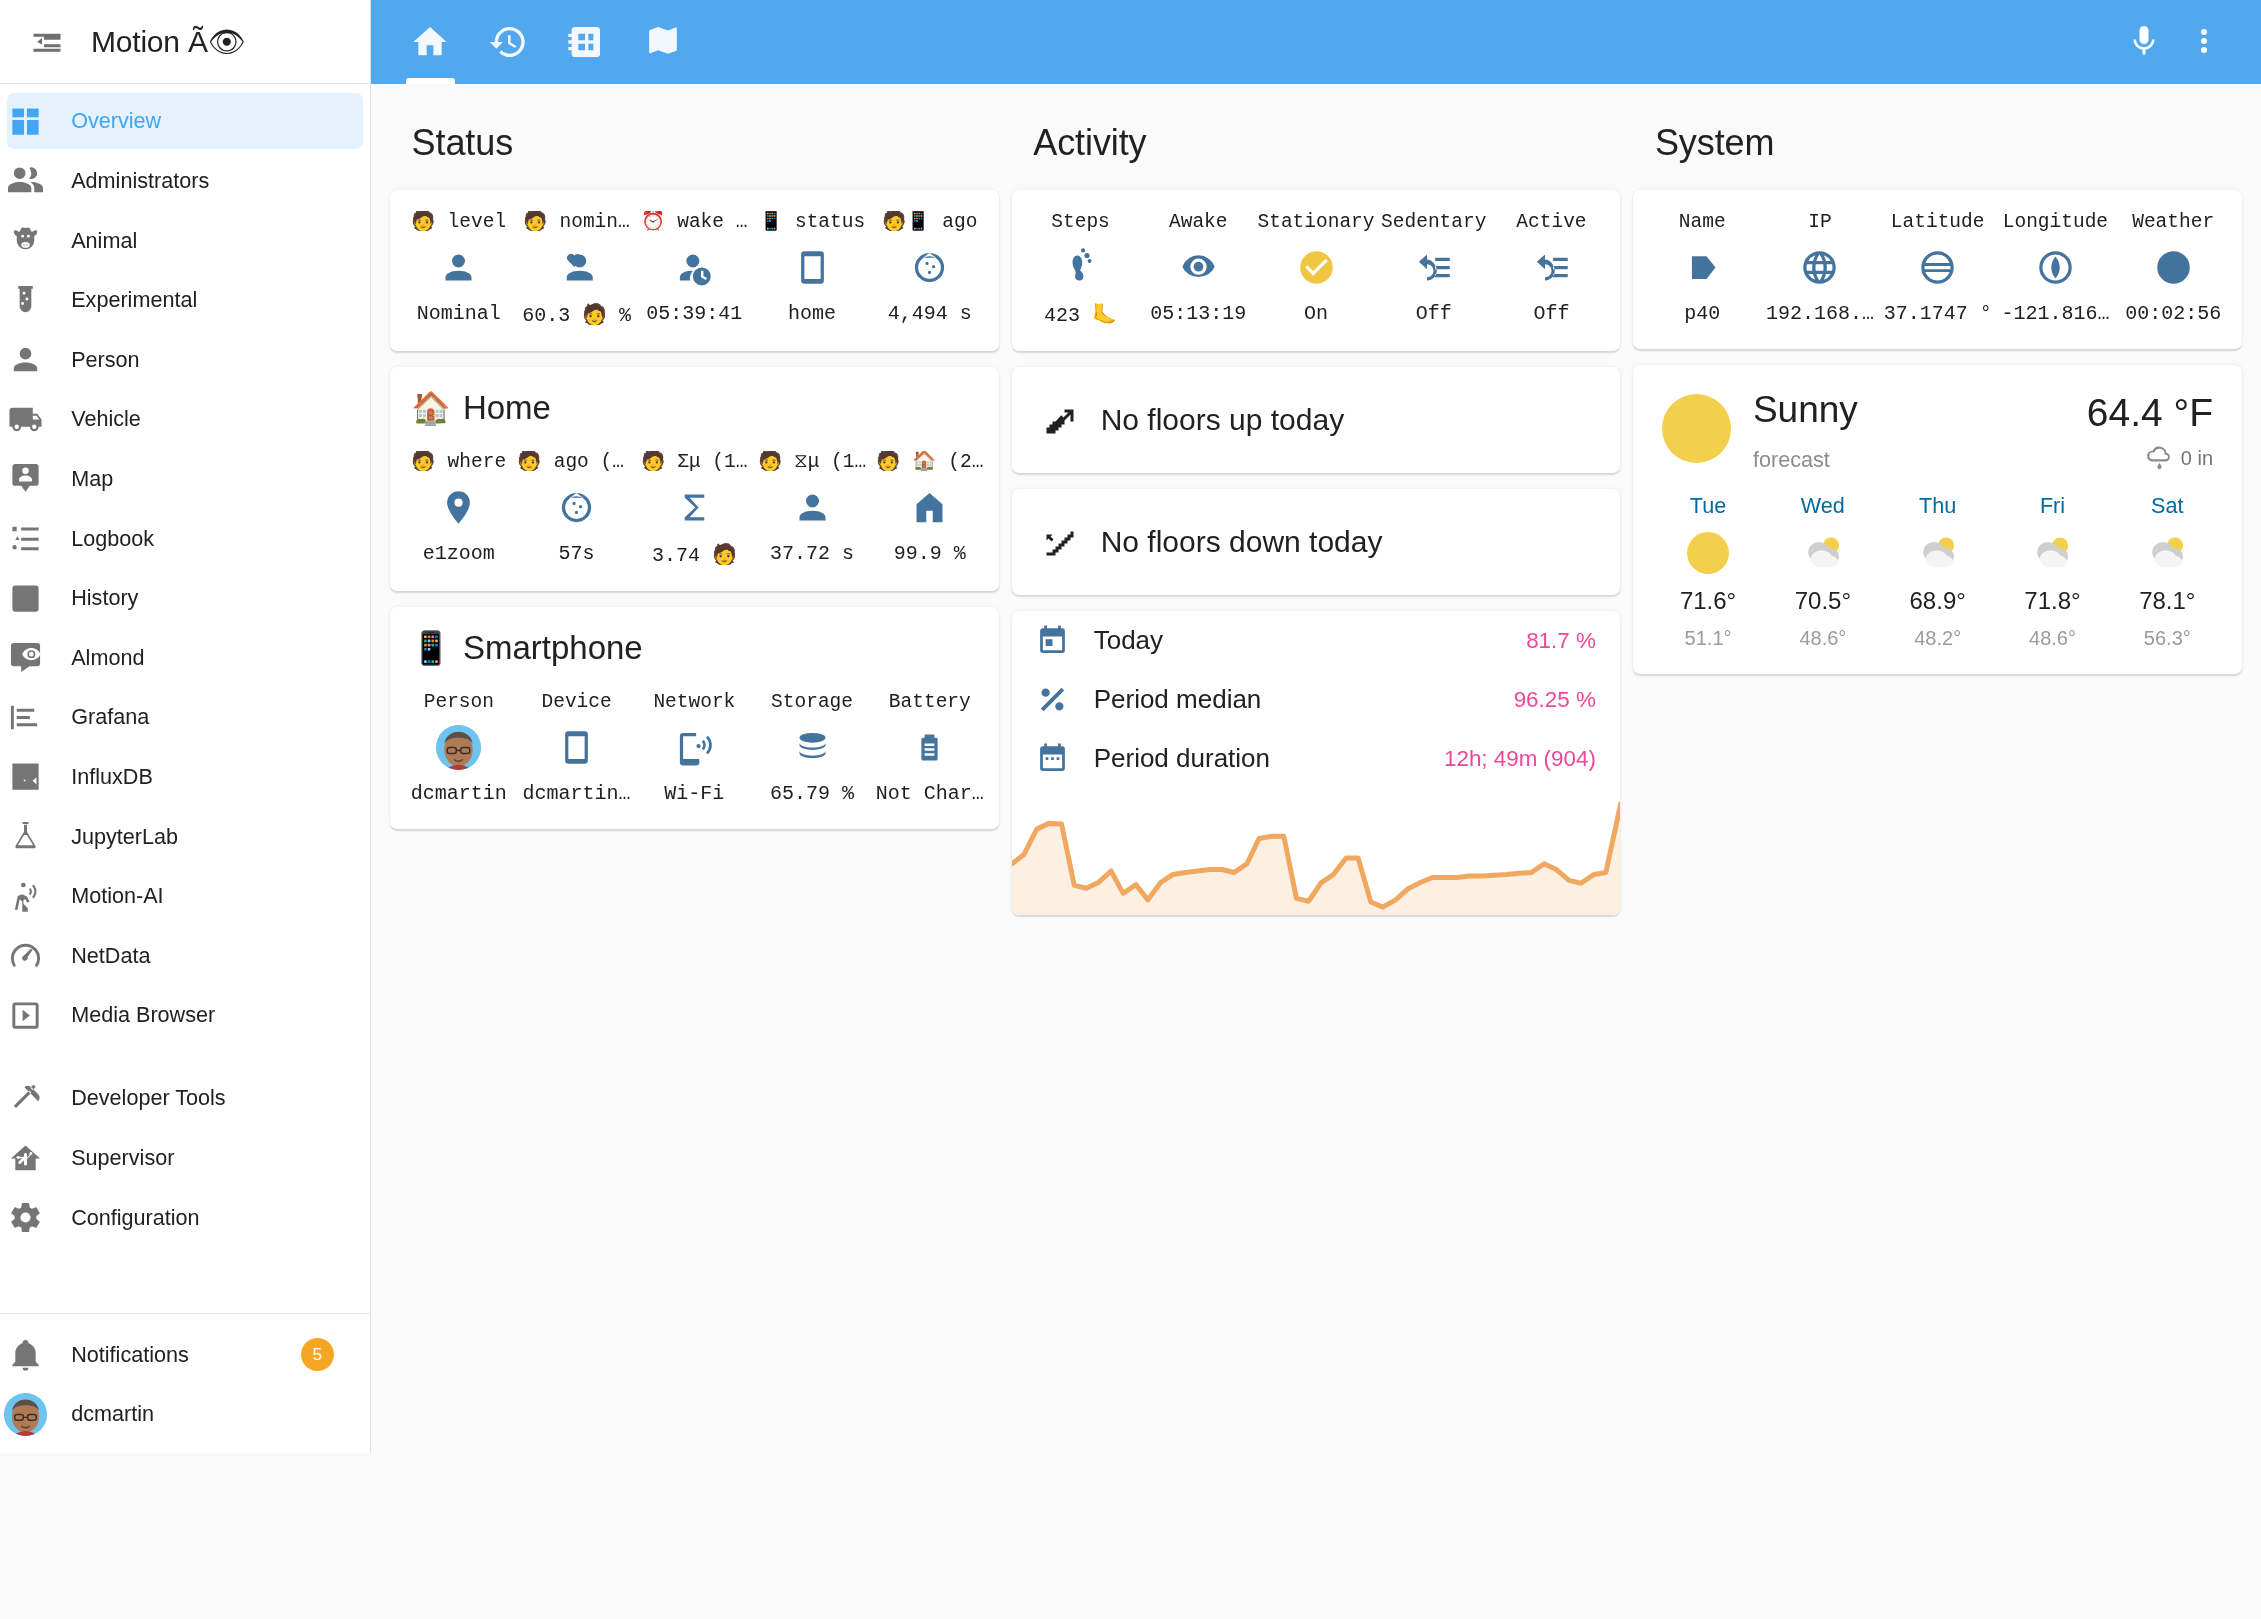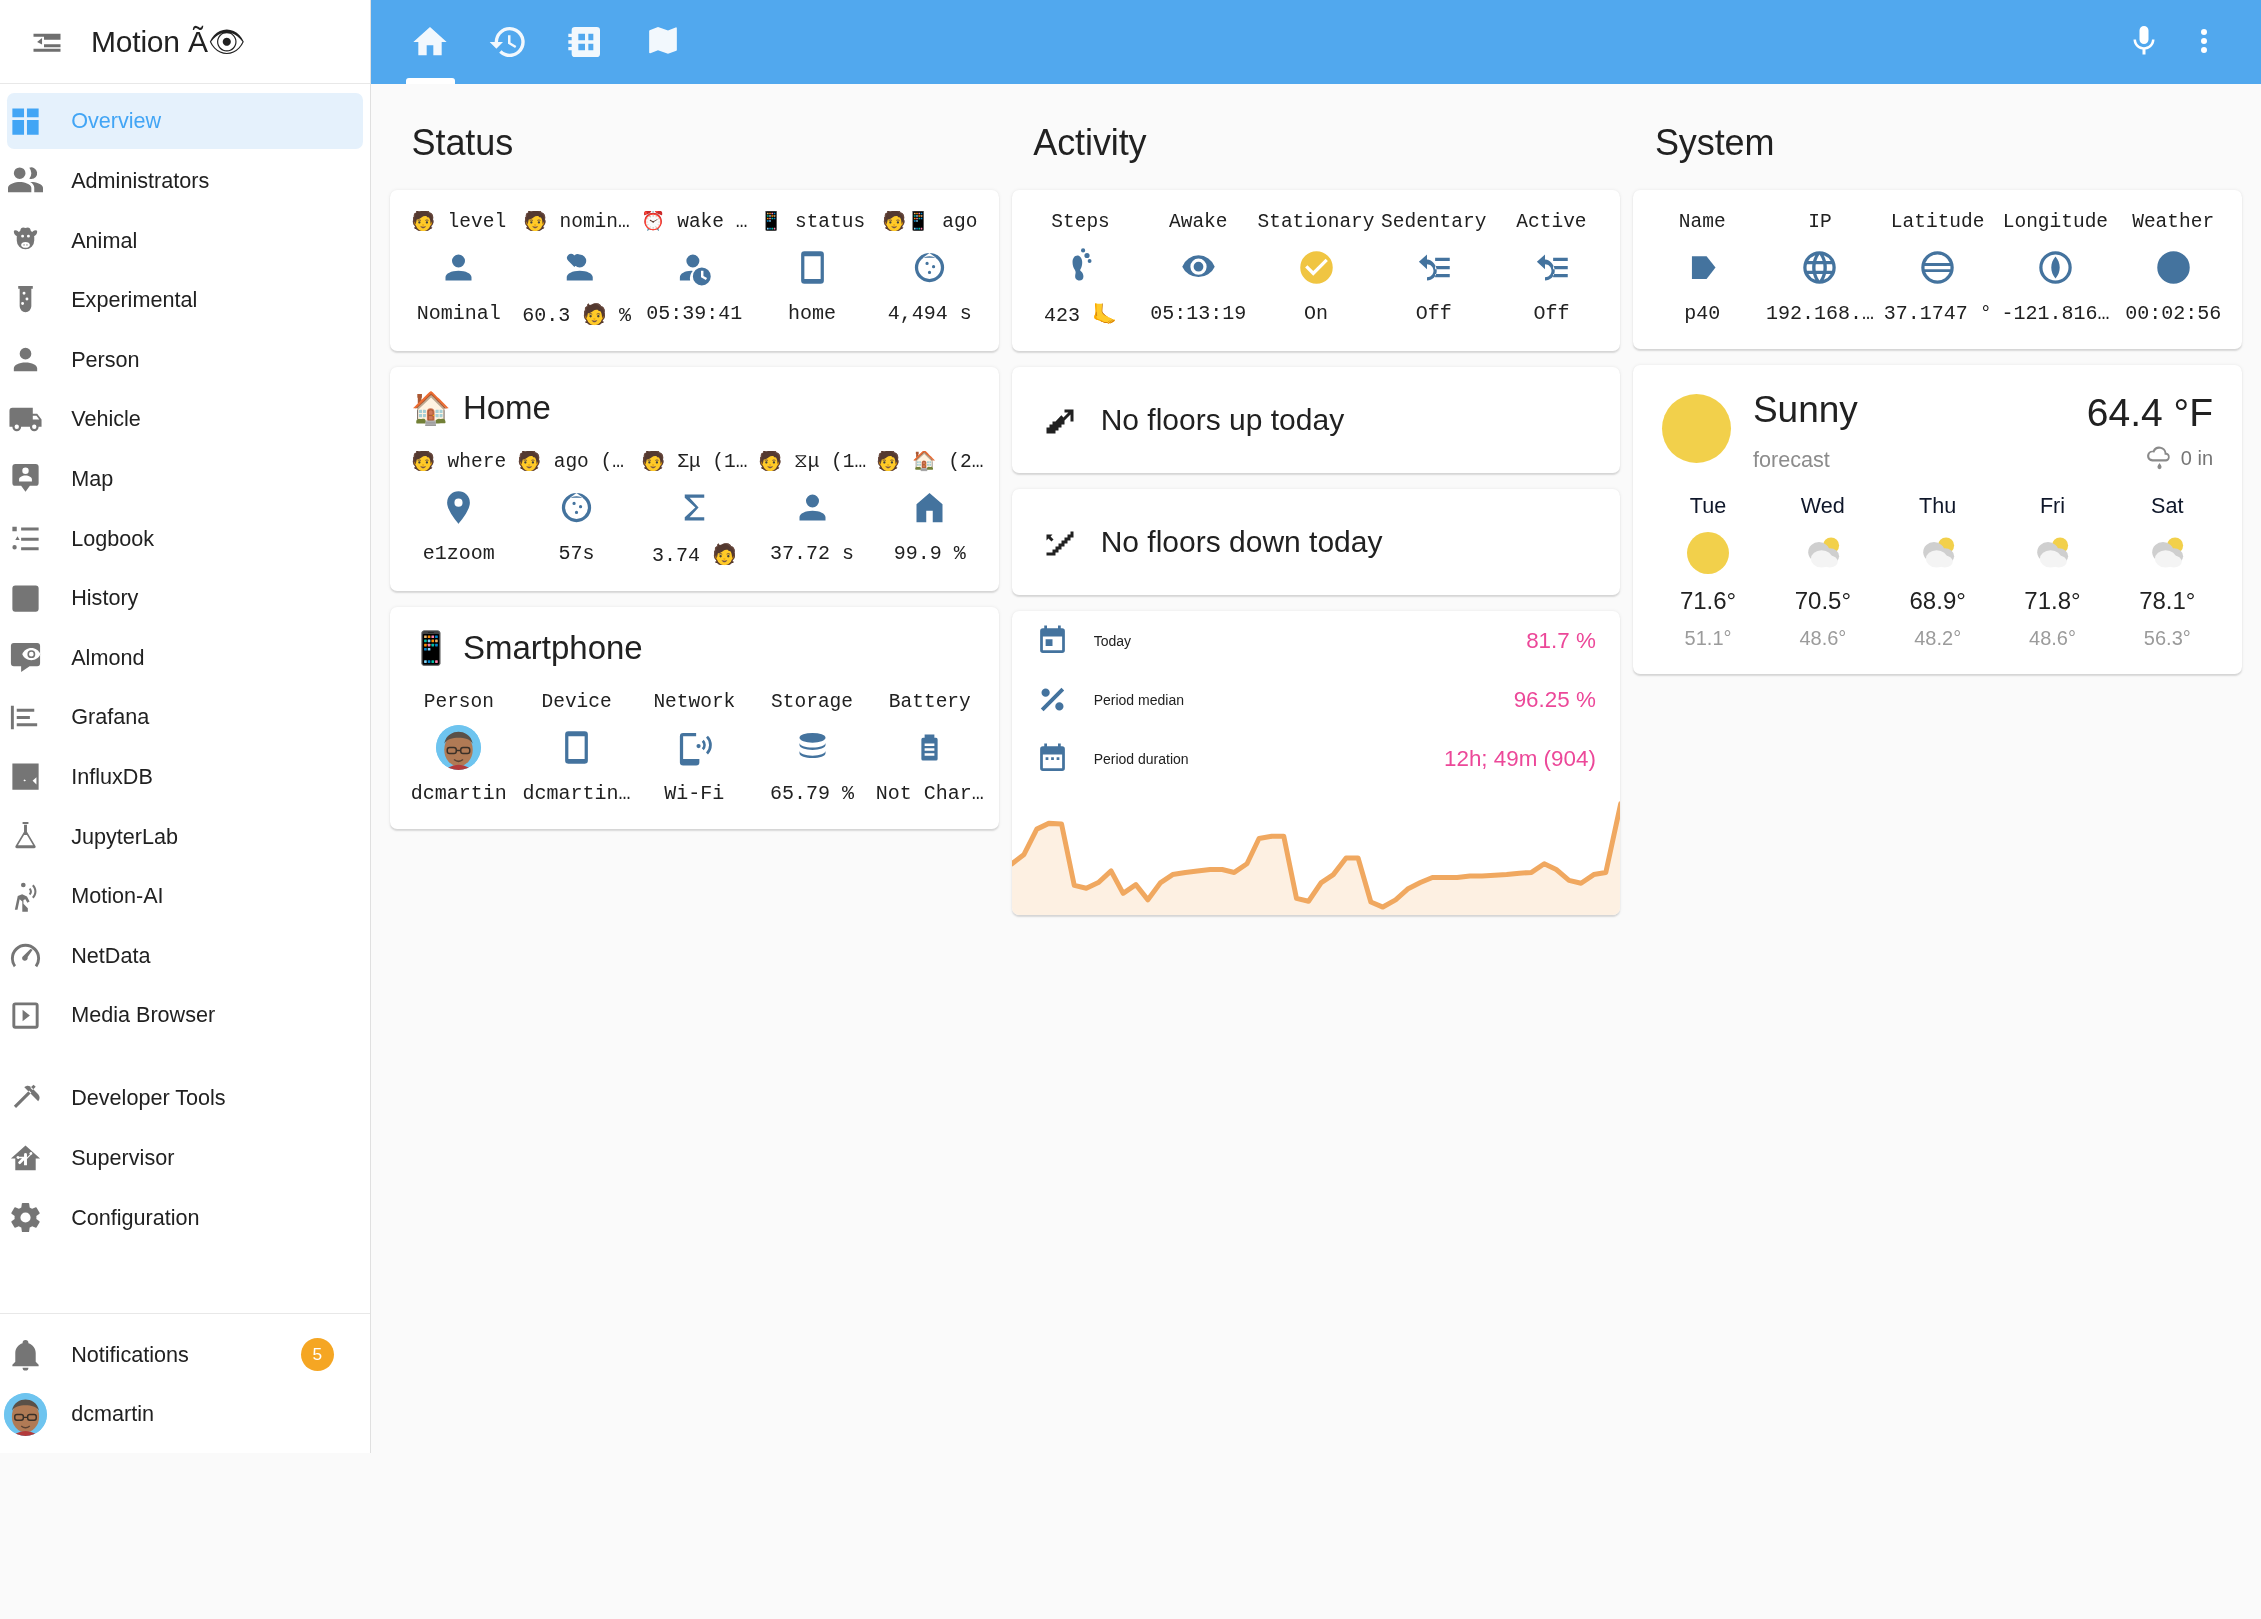--- a/index.html
+++ b/index.html
@@ -143,21 +143,21 @@
   }
   .row-title svg { width: 36px; height: 36px; fill: #212121; flex: 0 0 36px; }
   .row-title .rt-text { font-size: 30px; color: #212121; }
 
   
   .e-row {
     display: flex; align-items: center;
     padding: 8.7px 24.5px; height: 59px; cursor: pointer;
   }
   .e-row svg { width: 33px; height: 33px; fill: #44739e; flex: 0 0 33px; }
-  .e-name { font-size: 14px; color: #212121; margin-left: 24.5px; }
+  .e-name { font-size: 26px; color: #212121; margin-left: 24.5px; }
   .e-val { margin-left: auto; font-size: 22.4px; color: #ec4899; }
 
   .spark { height: 127px; width: 100%; display: block; }
 
   
   .w-top { display: flex; align-items: flex-start; padding: 26px 29px 4.3px 29px; }
   .w-sun {
     width: 69px; height: 69px; border-radius: 50%;
     background: #f2d04b; flex: 0 0 69px; margin-top: 2.9px;
   }
@@ -169,21 +169,21 @@
   .w-rain {
     display: flex; align-items: center; justify-content: flex-end;
     gap: 7.2px; margin-top: 8.7px; font-size: 20px; color: #757575;
   }
   .w-rain svg { width: 29px; height: 29px; fill: #8a8a8a; }
   .w-days { display: flex; padding: 16px 17.3px 24.5px 17.3px; }
   .w-day {
     flex: 1 1 0; display: flex; flex-direction: column;
     align-items: center; gap: 11.5px;
   }
-  .w-dname { font-size: 21.6px; color: #0f172a; }
+  .w-dname { font-size: 21.6px; color: #0369a1; }
   .w-dicon { height: 45px; display: flex; align-items: center; justify-content: center; }
   .w-hi { font-size: 24px; color: #212121; }
   .w-lo { font-size: 20px; color: #9b9b9b; }
 </style>
 </head>
 <body>
 
 <div class="app">
 
   <aside class="sidebar">

